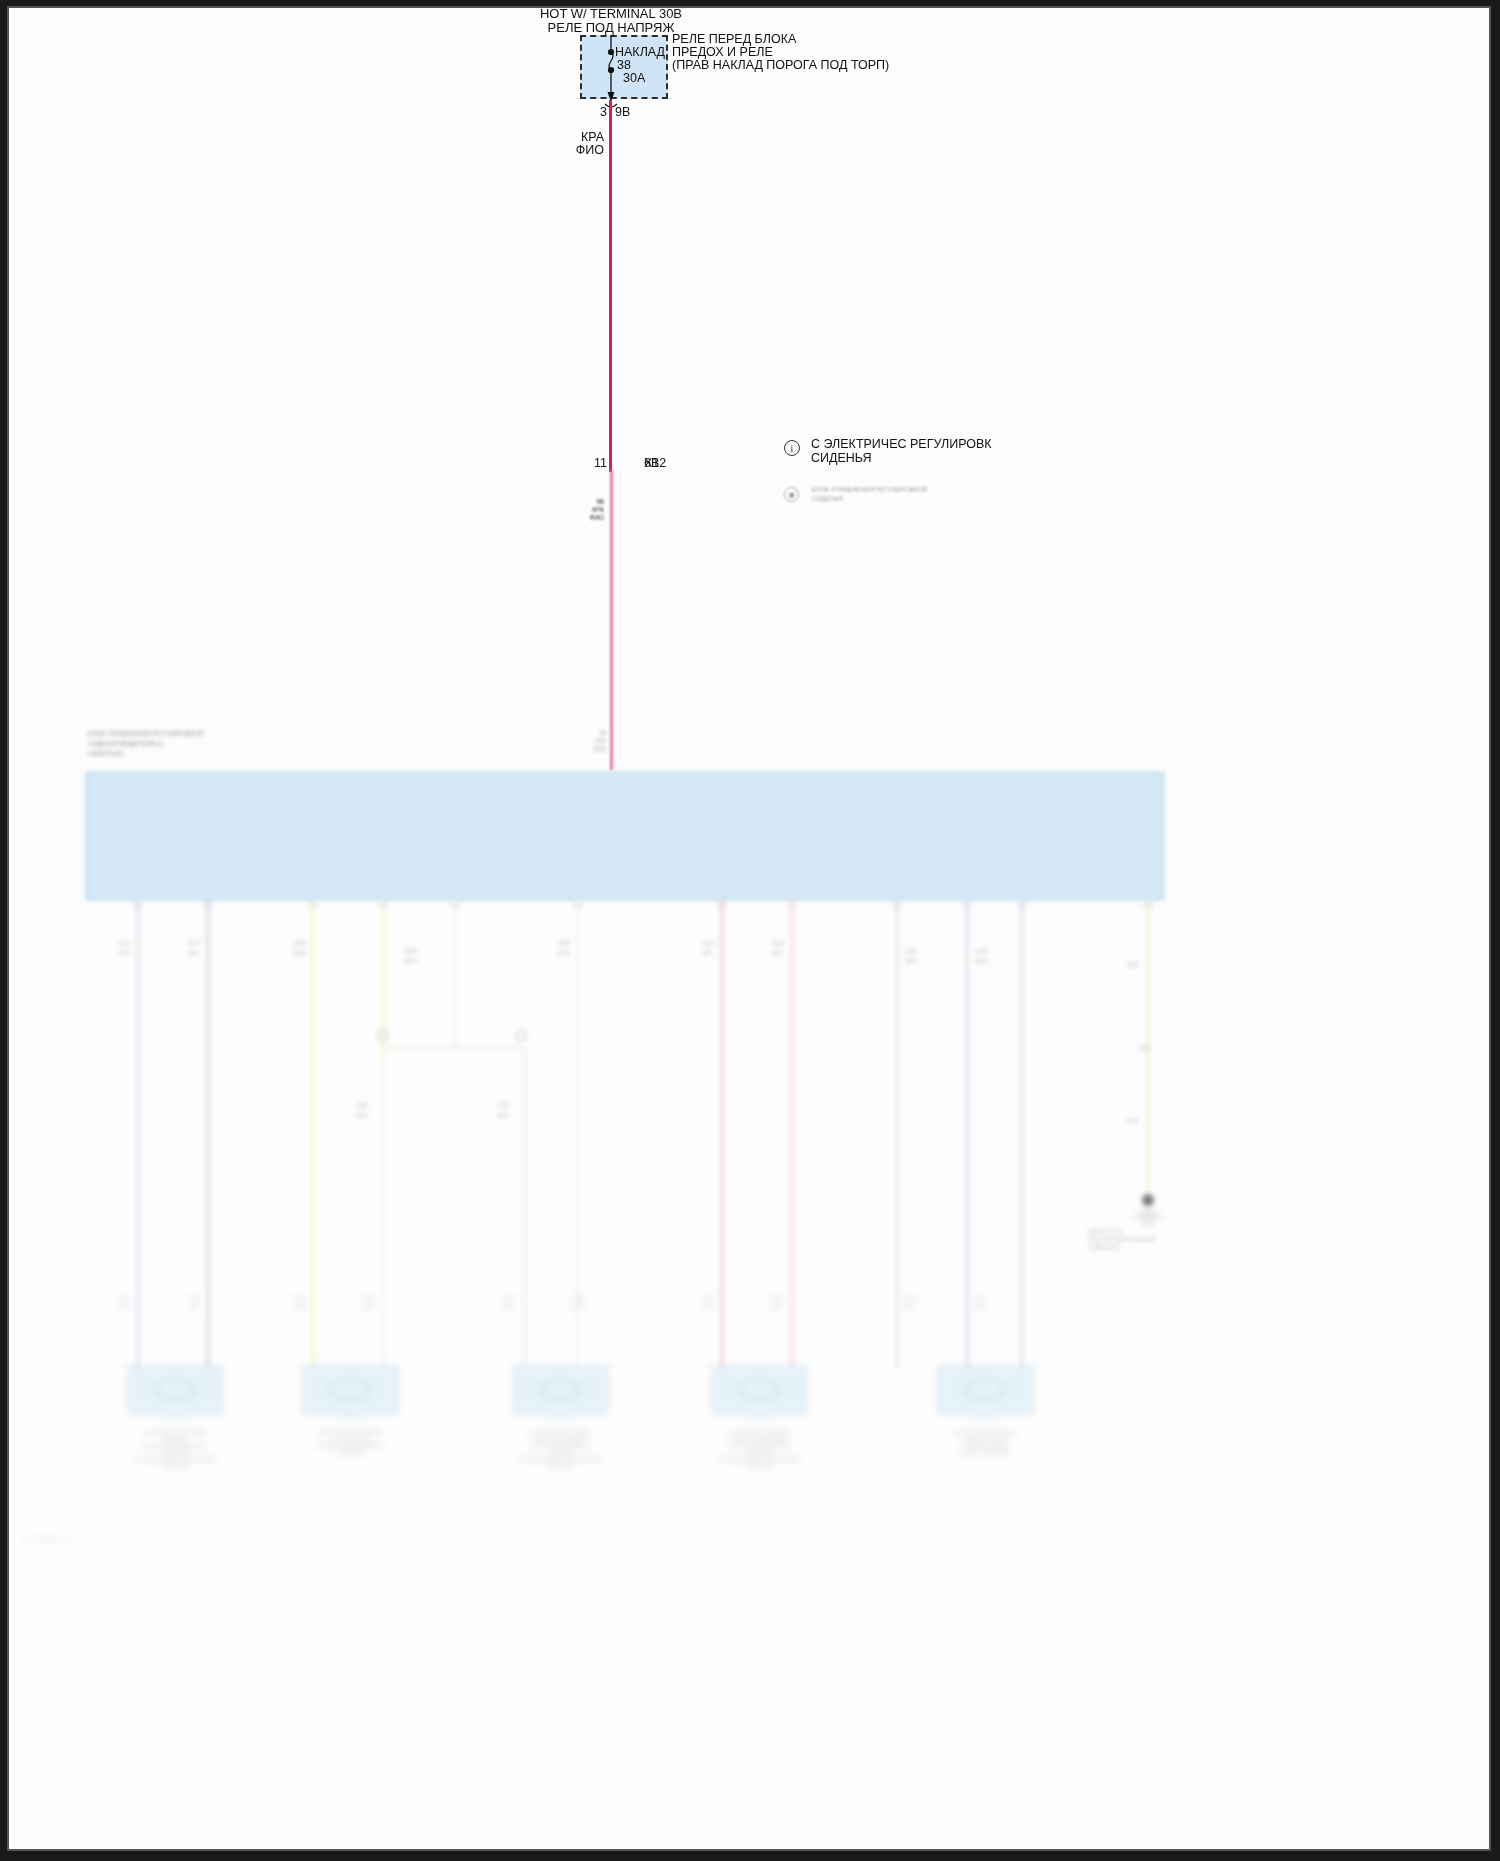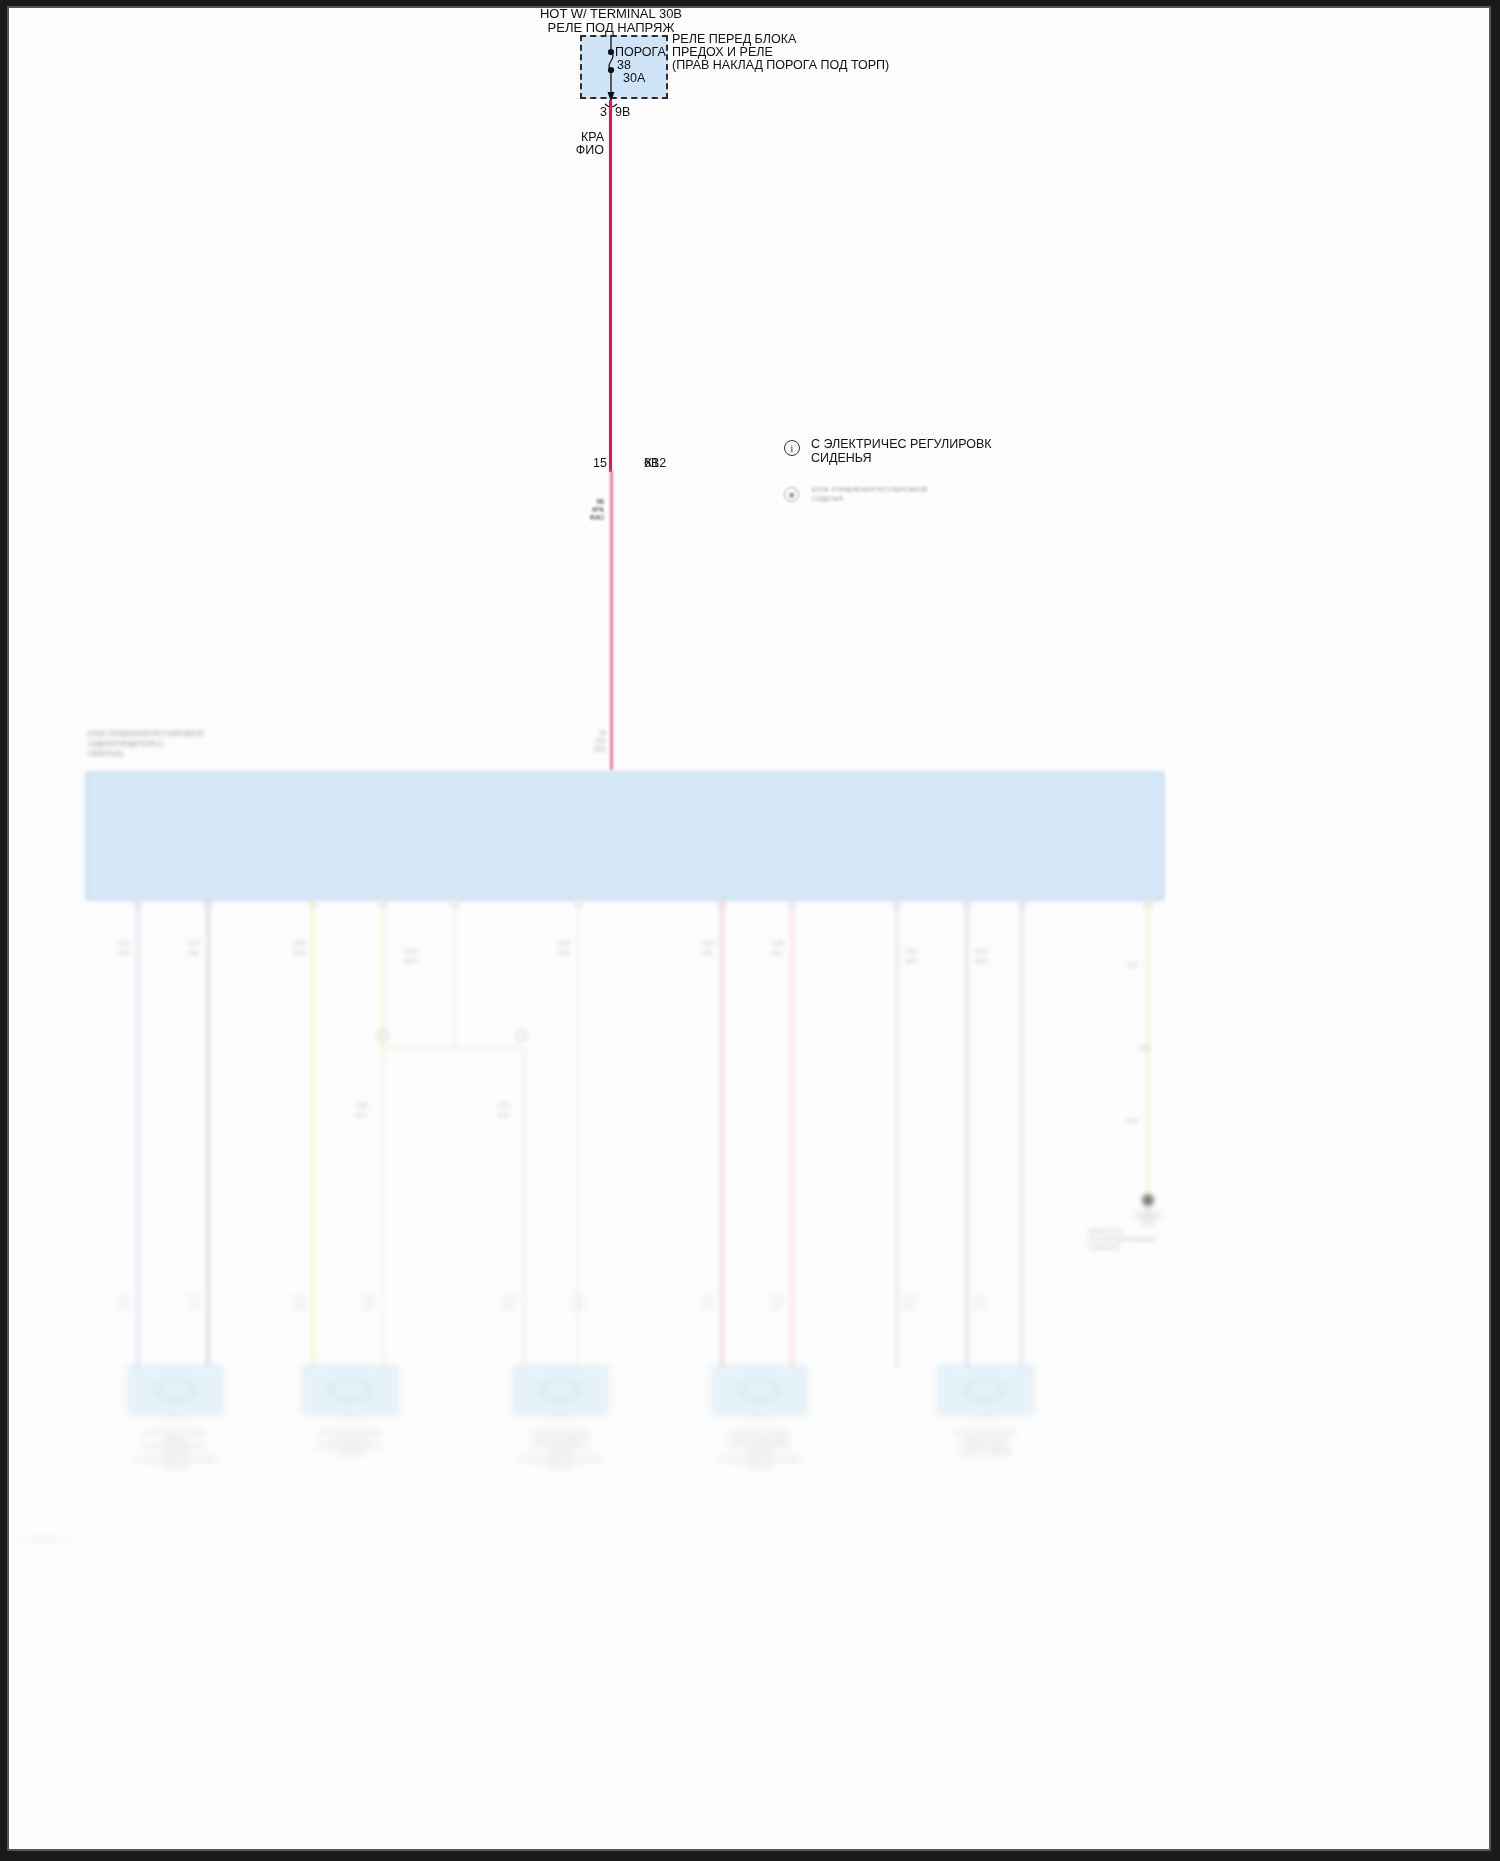--- a/index.html
+++ b/index.html
@@ -78,37 +78,37 @@
     <svg style="position:absolute;left:560px;top:30px;" width="140" height="95">
       <line x1="51" y1="5" x2="51" y2="22" stroke="#111" stroke-width="1.3"></line>
       <path d="M51,22 C58,28 44,34 51,40" fill="none" stroke="#111" stroke-width="1.3"></path>
       <line x1="51" y1="40" x2="51" y2="62" stroke="#111" stroke-width="1.3"></line>
       <polygon points="51,72 47.5,62 54.5,62" fill="#111"></polygon>
       <circle cx="51" cy="22" r="3.1" fill="#111"></circle>
       <circle cx="51" cy="40" r="3.1" fill="#111"></circle>
       <path d="M45,74 Q51,80 57,74" fill="none" stroke="#111" stroke-width="1.1"></path>
     </svg>
 
-    <div class="txt" style="left:615px;top:45px;">ПОРОГА</div>
+    <div class="txt" style="left:615px;top:45px;">НАКЛАД</div>
     <div class="txt" style="left:617px;top:58px;">38</div>
     <div class="txt" style="left:617px;top:71px;margin-left:6px;">30A</div>
 
     <div class="txt" style="left:672px;top:32px;">РЕЛЕ ПЕРЕД БЛОКА</div>
     <div class="txt" style="left:672px;top:45px;">ПРЕДОХ И РЕЛЕ</div>
     <div class="txt" style="left:672px;top:58px;">(ПРАВ НАКЛАД ПОРОГА ПОД ТОРП)</div>
 
     <div class="txt r" style="left:607px;top:105px;">3</div>
     <div class="txt" style="left:615px;top:105px;">9B</div>
 
     <div class="wire" style="left:609px;top:100px;width:3px;height:372px;background:#d81e50;"></div>
 
     <div class="txt r" style="left:604px;top:130px;">КРА</div>
     <div class="txt r" style="left:604px;top:143px;">ФИО</div>
 
-    <div class="txt r" style="left:607px;top:456px;">15</div>
+    <div class="txt r" style="left:607px;top:456px;">11</div>
     <div class="txt" style="left:624px;top:456px;margin-left:20px;">X12</div>
     <div class="txt" style="left:644px;top:456px;">6B</div>
 
     <div class="circle-ic" style="left:784px;top:440px;width:14px;height:14px;">i</div>
     <div class="txt" style="left:811px;top:437px;">С ЭЛЕКТРИЧЕС РЕГУЛИРОВК</div>
     <div class="txt" style="left:811px;top:451px;">СИДЕНЬЯ</div>
   </div>
 
   <div class="sharp-layer blur-1">
     <div class="wire" style="left:610px;top:470px;width:3px;height:300px;background:#e8709a;"></div>

